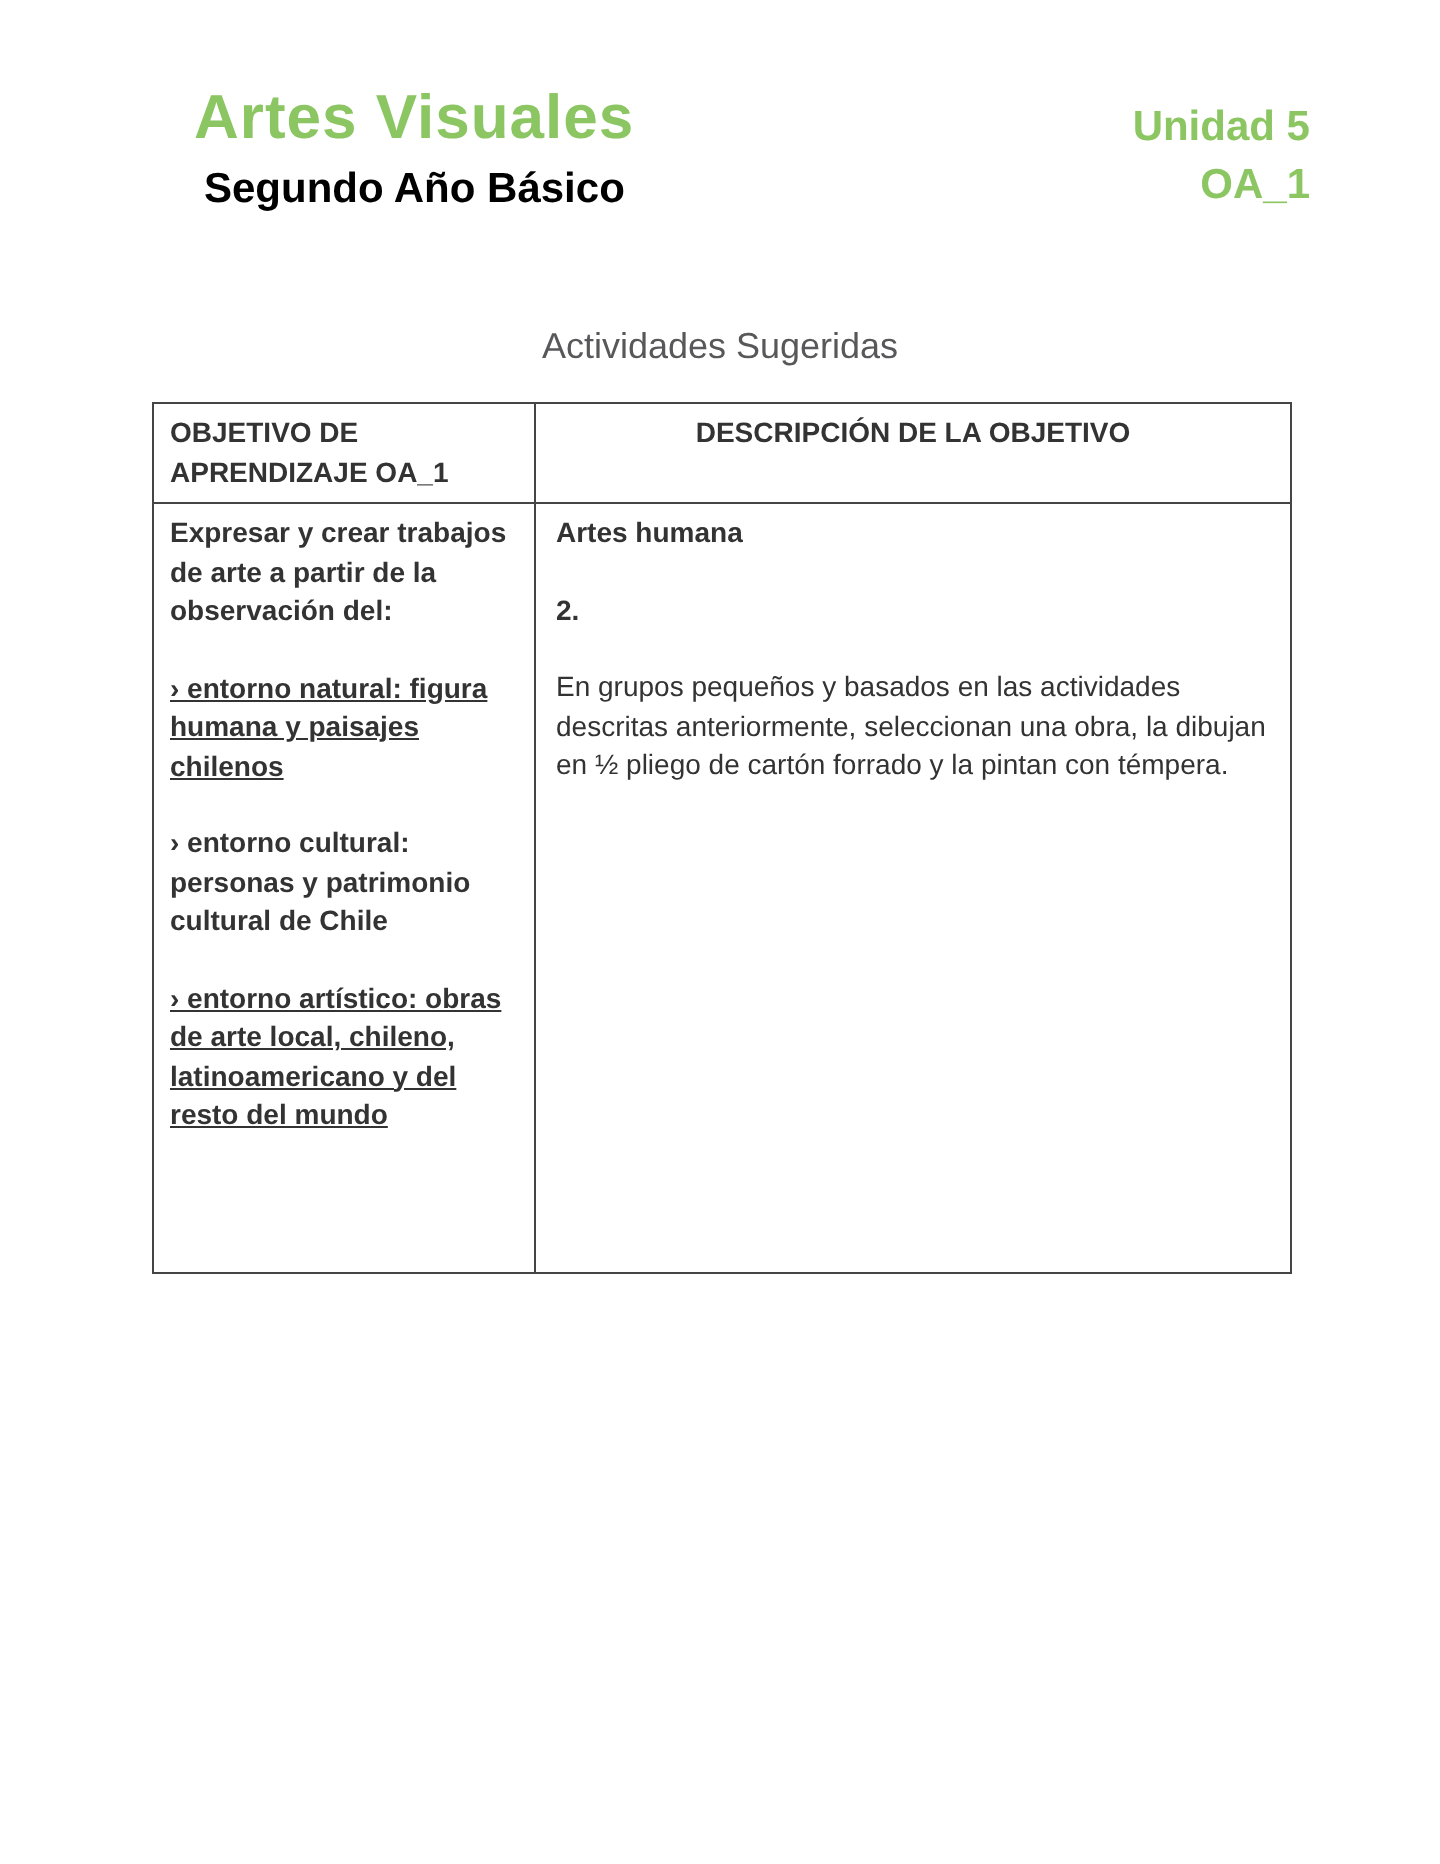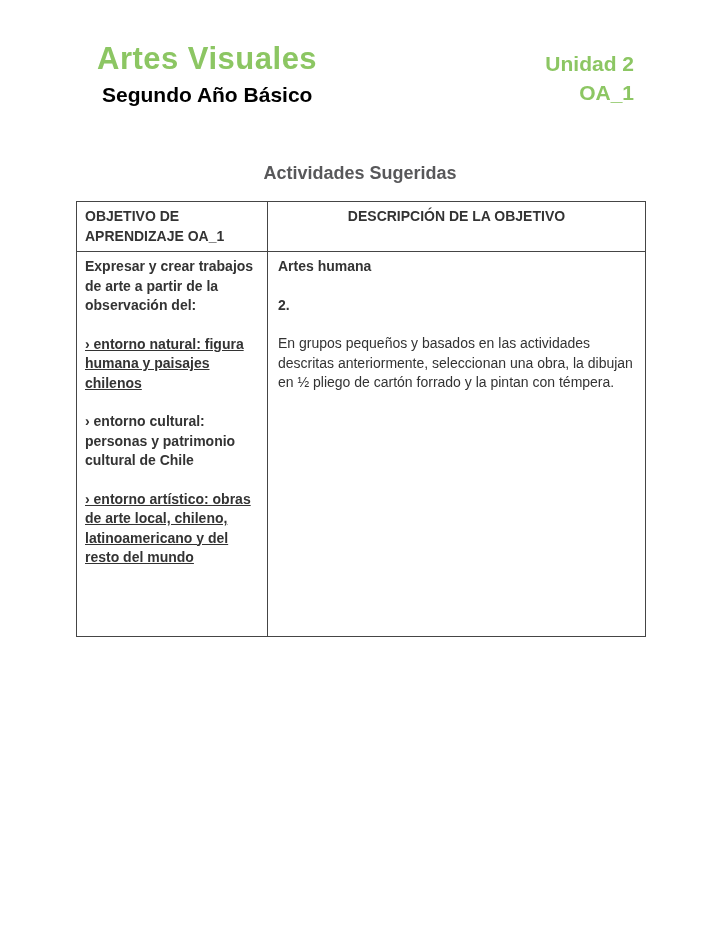--- a/index.html
+++ b/index.html
@@ -25,21 +25,21 @@
     position: relative;
     width: 720px;
     height: 932px;
     background: #ffffff;
   }
   
   .doc-header {
     display: flex;
     justify-content: space-between;
     align-items: flex-start;
-    padding: 42px 86px 0 97px;
+    padding: 42px 65px 0 97px;
   }
   .doc-title {
     margin: 0;
     font-size: 31px;
     line-height: 34px;
     font-weight: bold;
     color: var(--accent-green);
     letter-spacing: 0.5px;
   }
   .doc-subtitle {
@@ -59,21 +59,21 @@
     font-weight: bold;
     color: var(--accent-green);
   }
   .oa-label { margin-top: 2px; }
   
   .section-title {
     margin: 48px 0 16px 0;
     text-align: center;
     font-size: 18px;
     line-height: 24px;
-    font-weight: bold;
+    font-weight: normal;
     color: var(--heading-gray);
   }
   
   .activities-table {
     border-collapse: collapse;
     table-layout: fixed;
     margin: 10px 0 0 76px;
     width: 569px;
     padding-left: 48px;
   }
@@ -127,21 +127,21 @@
 <body>
 
 <div class="page">
 
   <header class="doc-header">
     <div class="header-left">
       <h1 class="doc-title">Artes Visuales</h1>
       <h2 class="doc-subtitle">Segundo Año Básico</h2>
     </div>
     <div class="header-right">
-      <div class="unit-label">Unidad 2</div>
+      <div class="unit-label">Unidad 5</div>
       <div class="oa-label">OA_1</div>
     </div>
   </header>
 
   <h3 class="section-title">Actividades Sugeridas</h3>
 
   <table class="activities-table">
     <thead>
       <tr>
         <th class="col-objective">OBJETIVO DE APRENDIZAJE OA_1</th>

